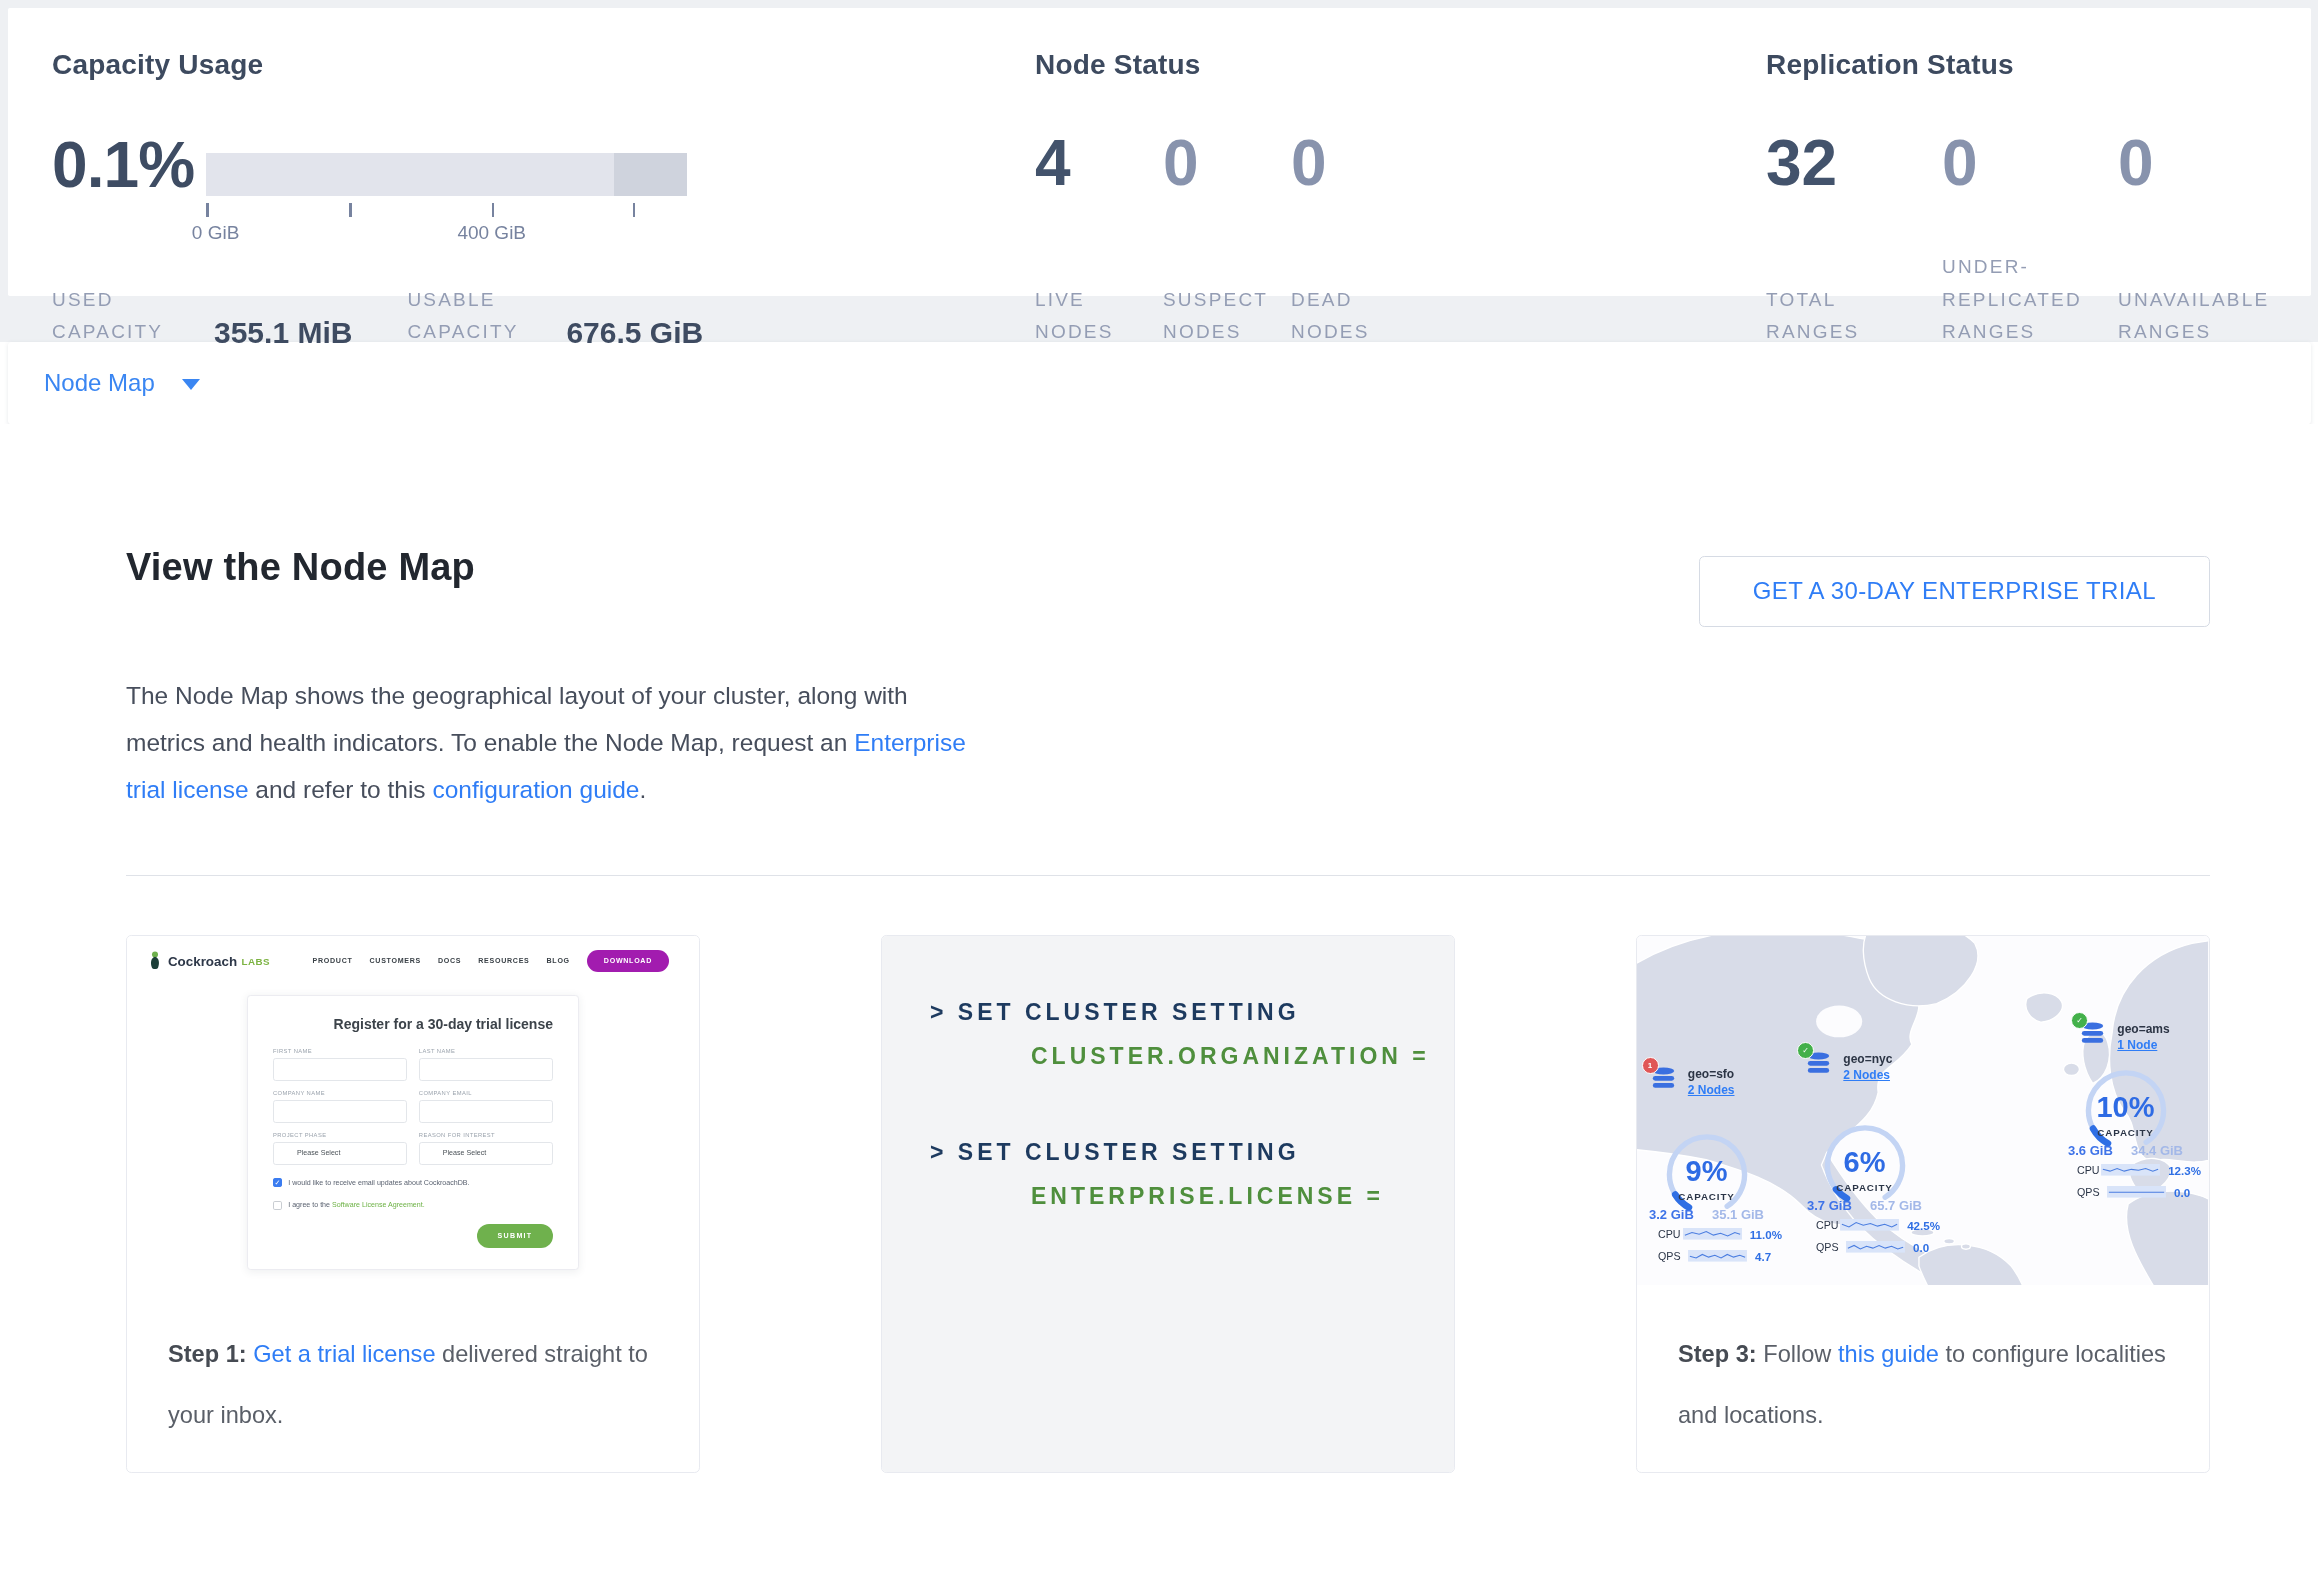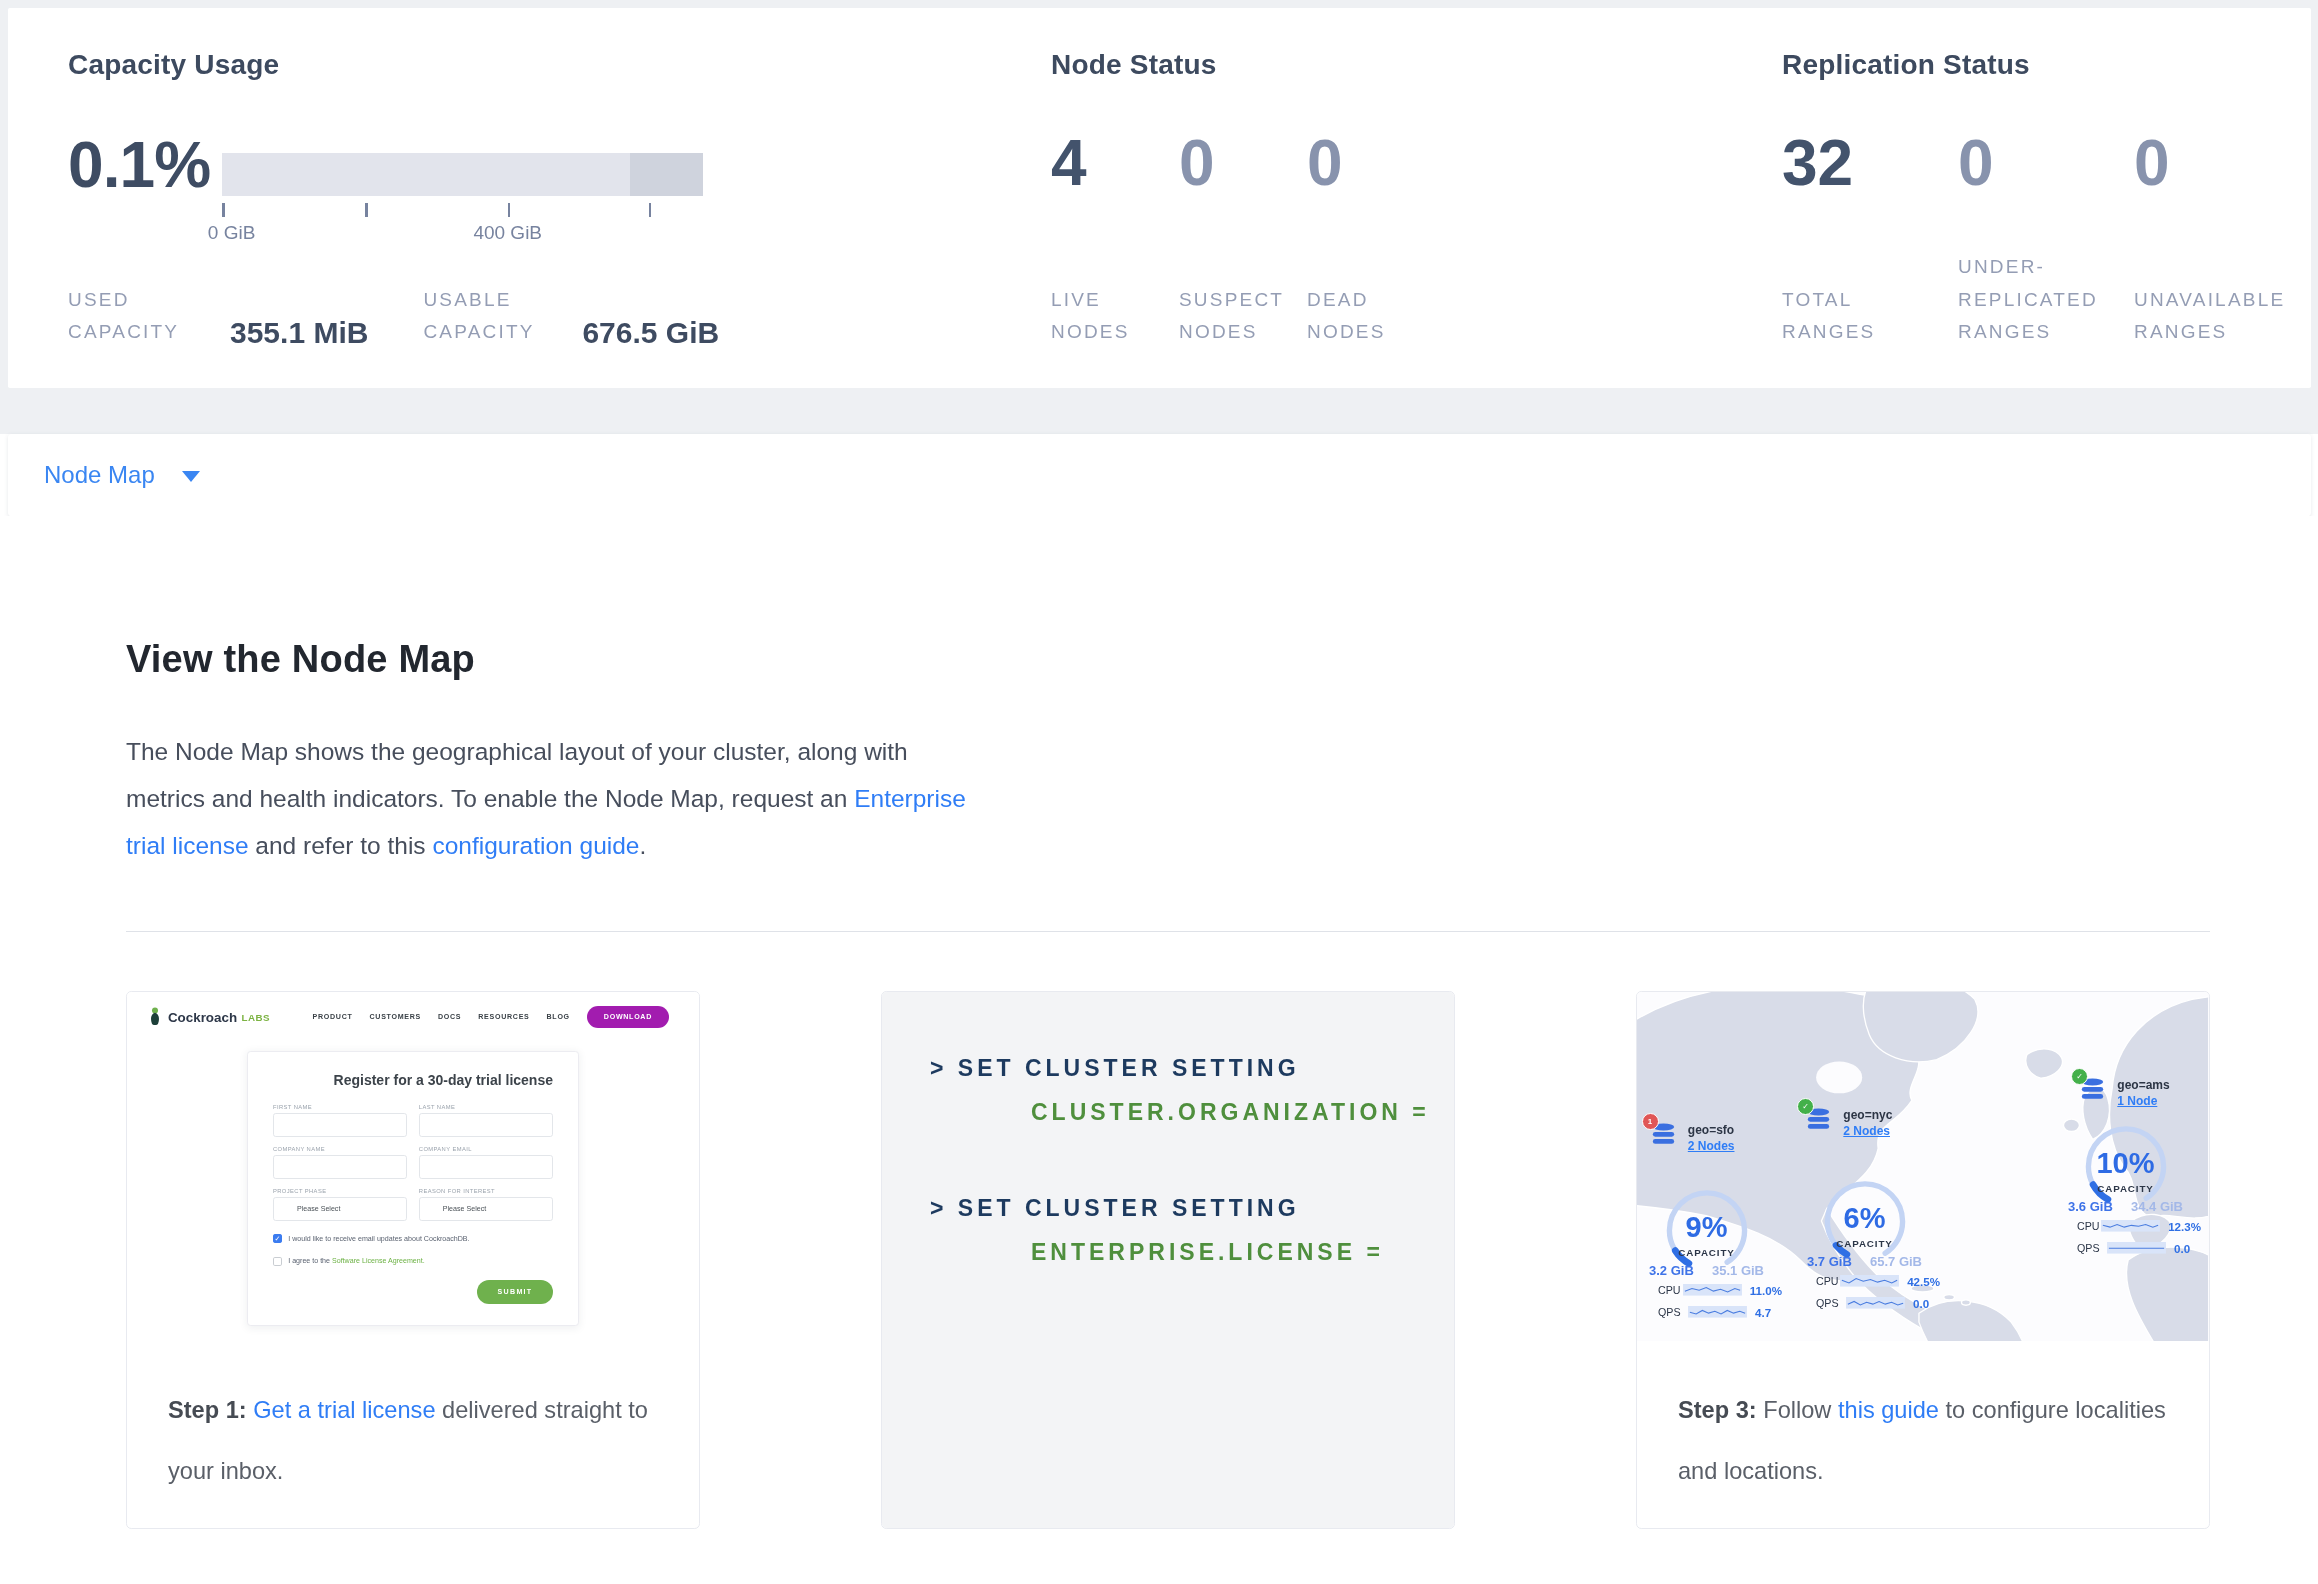--- a/index.html
+++ b/index.html
@@ -3,21 +3,21 @@
 <meta charset="utf-8">
 <style>
   html,body{margin:0;padding:0;background:#ffffff;}
   body{
     width:2319px;height:1585px;overflow:hidden;position:relative;
     font-family:"Liberation Sans","DejaVu Sans",sans-serif;
     -webkit-font-smoothing:antialiased;
   }
   
   .page-top{background:#eef0f3;padding:8px 8px 46px 8px;}
-  .summary{background:#fff;height:380px;display:flex;padding-left:60px;box-sizing:border-box;border-radius:1.8px;}
+  .summary{background:#fff;height:288px;display:flex;padding-left:44px;box-sizing:border-box;border-radius:1.8px;}
   .panel{position:relative;height:380px;}
   .panel.capacity{width:983px;}
   .panel.nodes{width:731px;}
   .panel.repl{flex:1;}
   .panel-title{padding-top:41px;font-size:28px;font-weight:bold;color:#3d4a5f;letter-spacing:0.2px;}
   
   .cap-row{display:flex;margin-top:52px;}
   .cap-pct{width:154px;font-size:64px;font-weight:bold;color:#3e4c63;line-height:1;letter-spacing:-0.9px;}
   .cap-bar-wrap{width:481px;margin-top:19.6px;}
   .cap-bar{height:43px;background:#e2e4ec;position:relative;}
@@ -186,20 +186,21 @@
 </div>
 
 <div class="nodemap-bar">
   <span class="nodemap-label">Node Map</span>
   <span class="caret-down"></span>
 </div>
 
 <div class="content">
   <div class="hero-row">
     <div class="hero-title">View the Node Map</div>
+    <button class="trial-btn">GET A 30-DAY ENTERPRISE TRIAL</button>
   </div>
   <div class="hero-para"><span>The Node Map shows the geographical layout of your cluster, along with metrics and health indicators. To enable the Node Map, request an </span><span class="tlink">Enterprise trial license</span><span> and refer to this </span><span class="tlink">configuration guide</span><span>.</span></div>
   <hr class="divider">
 
   <div class="cards">
 
     <div class="card">
       <div class="card-media">
         <div class="mini">
           <div class="mini-head">

